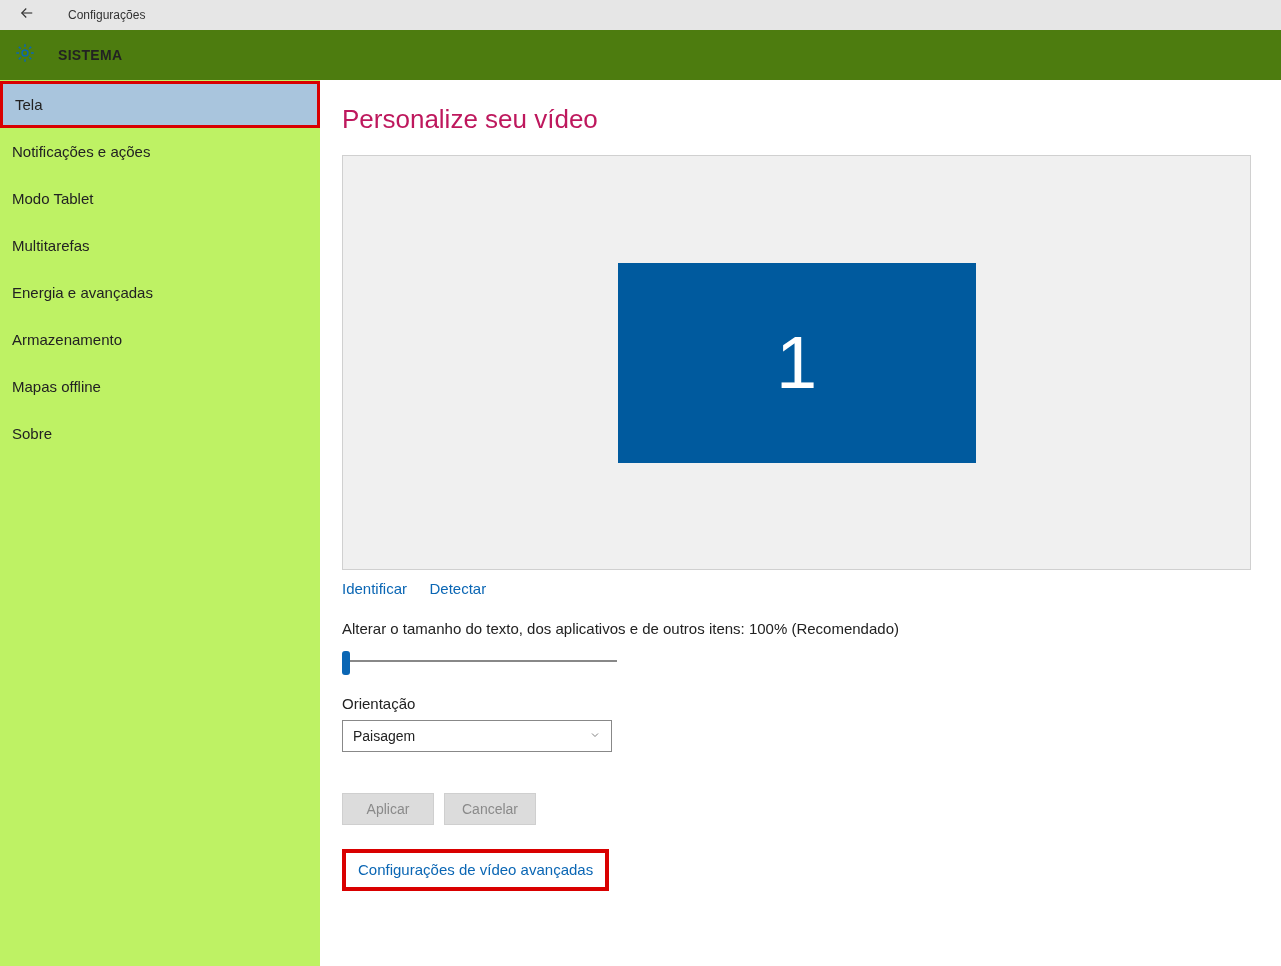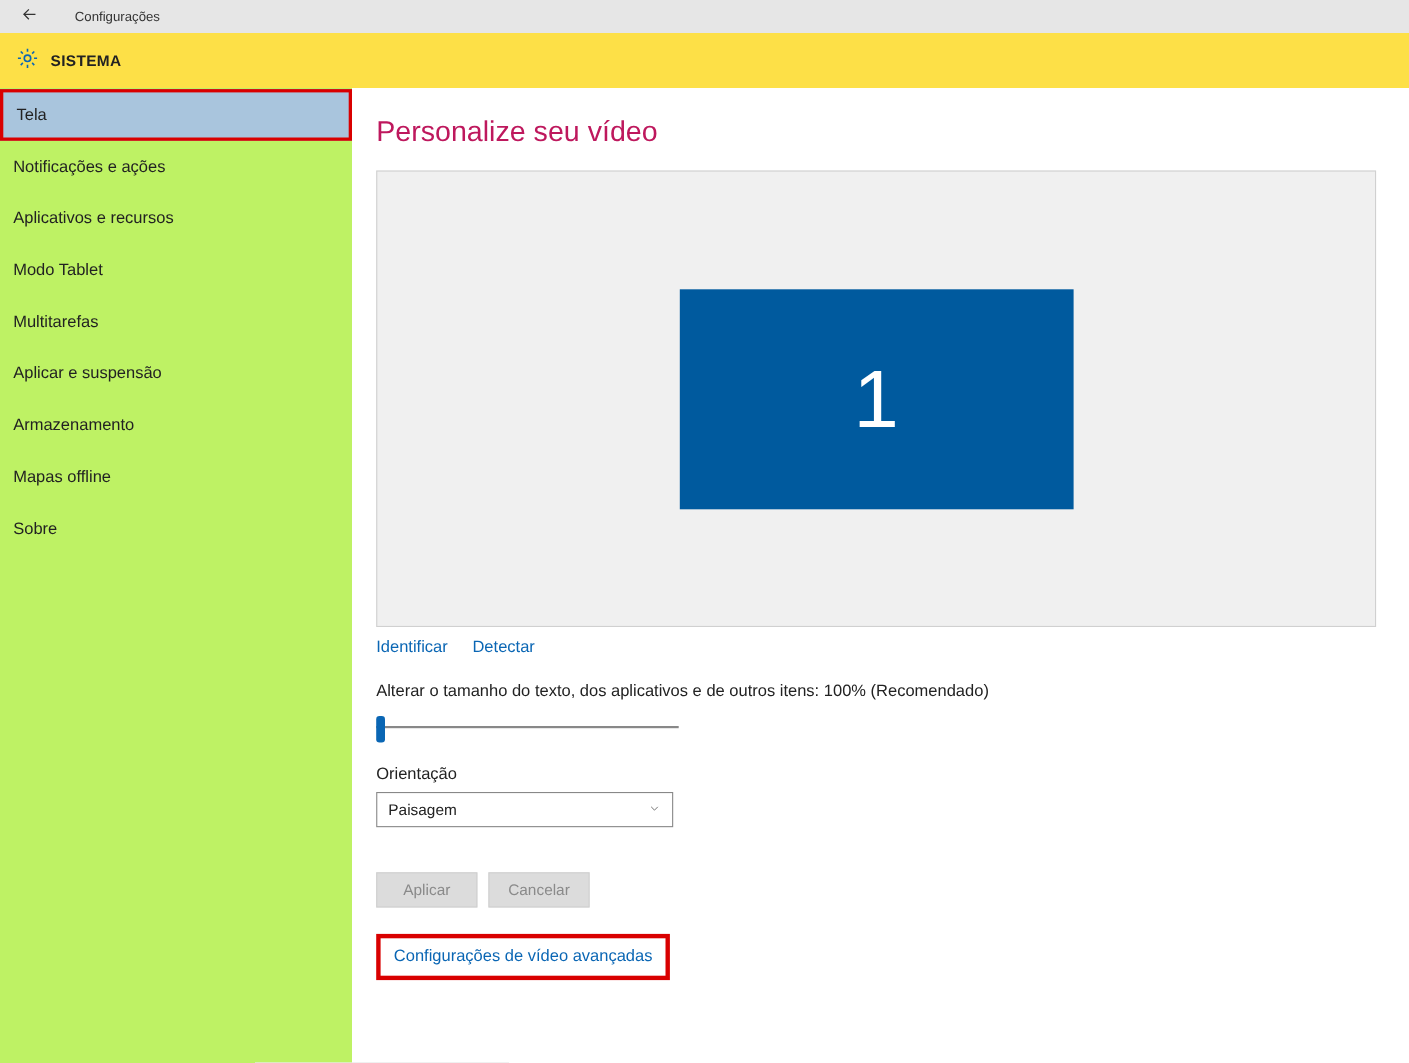--- a/index.html
+++ b/index.html
@@ -14,22 +14,22 @@
   background: #e6e6e6;
 }
 .back-arrow { font-size: 16px; color: #333; cursor: pointer; }
 .header-title { font-size: 12px; color: #333; }
 
 .subheader {
   height: 50px;
   display: flex;
   align-items: center;
   padding-left: 14px;
-  gap: 10px;
-  background: #fde047;
+  gap: 22px;
+  background: #4d7c0f;
 }
 .gear-icon { color: #0a66b4; }
 .subheader-title { font-size: 14px; font-weight: 600; color: #222; letter-spacing: 0.3px; }
 
 .body {
   display: flex;
   height: calc(966px - 80px);
 }
 
 .sidebar {
@@ -157,30 +157,27 @@
 
 <div class="body">
   <div class="sidebar">
     <div class="sidebar-item active">
         <span>Tela</span>
       </div>
     <div class="sidebar-item">
         <span>Notificações e ações</span>
       </div>
     <div class="sidebar-item">
-        <span>Aplicativos e recursos</span>
-      </div>
-    <div class="sidebar-item">
         <span>Modo Tablet</span>
       </div>
     <div class="sidebar-item">
         <span>Multitarefas</span>
       </div>
     <div class="sidebar-item">
-        <span>Aplicar e suspensão</span>
+        <span>Energia e avançadas</span>
       </div>
     <div class="sidebar-item">
         <span>Armazenamento</span>
       </div>
     <div class="sidebar-item">
         <span>Mapas offline</span>
       </div>
     <div class="sidebar-item">
         <span>Sobre</span>
       </div>

